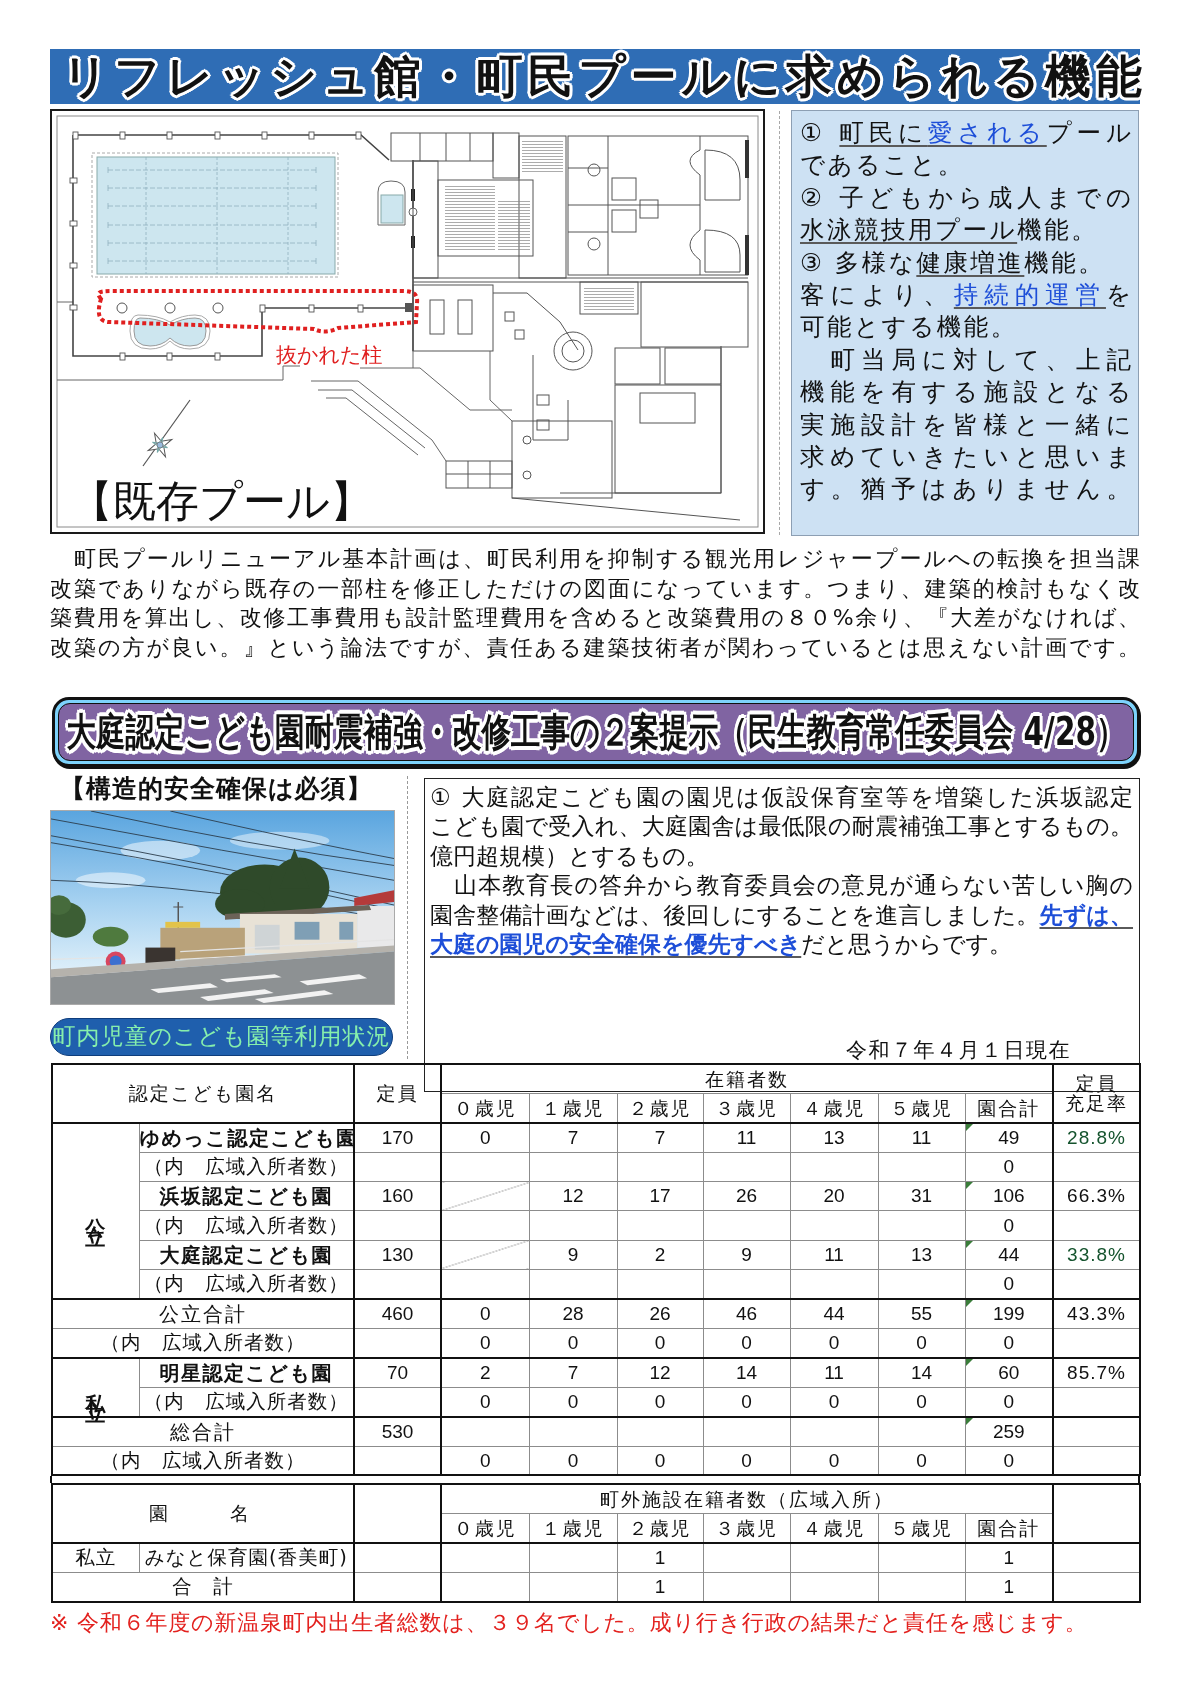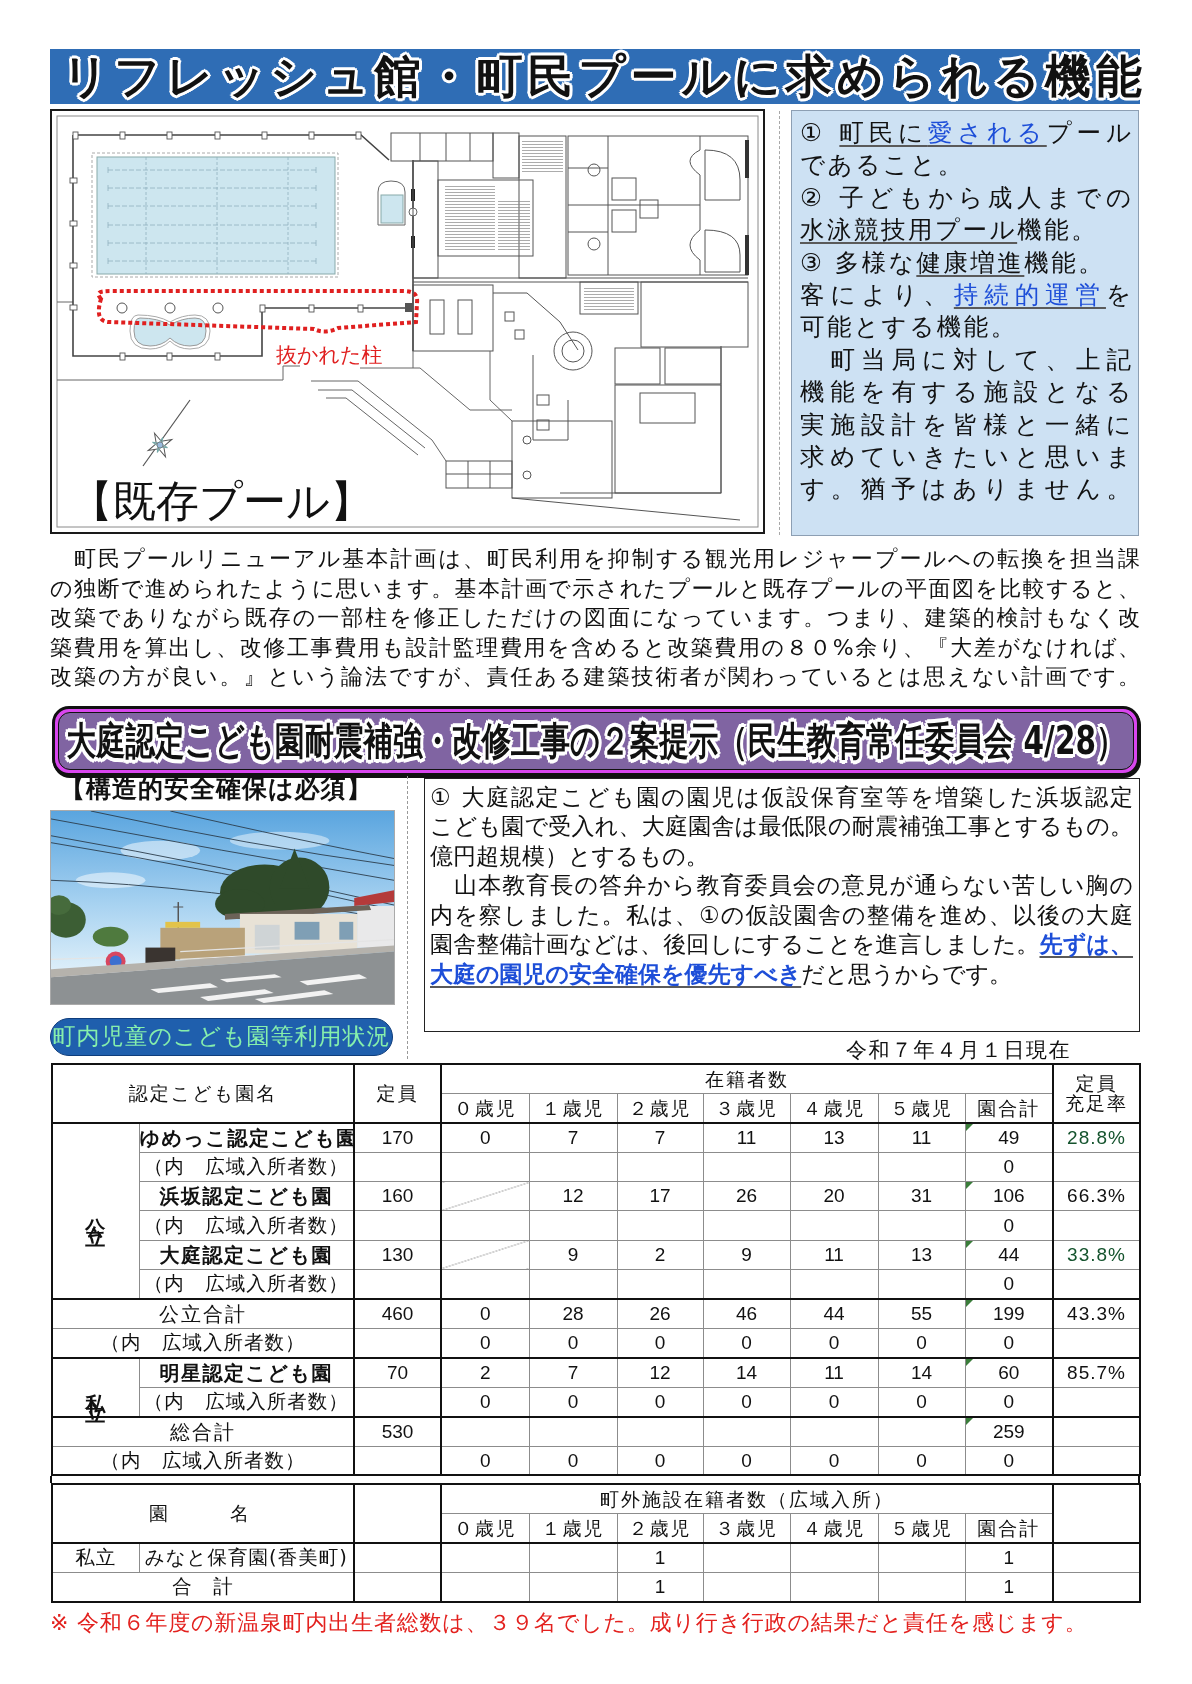--- a/index.html
+++ b/index.html
@@ -15,29 +15,29 @@
 .vdash1{left:779px;top:111px;height:424px;border-left:1px dashed #a8a8a8;}
 .func-box{left:791px;top:110px;width:348px;height:426px;background:#cde1f3;border:1px solid #8d9fb3;box-sizing:border-box;padding:6px 7px 0 8px;}
 .func-line{height:32.4px;line-height:32.4px;font-size:24.5px;white-space:nowrap;}
 .just{text-align:justify;text-align-last:justify;text-justify:inter-character;}
 .ls{letter-spacing:2.5px;}
 .red{color:#1d4ed8;}
 .b{font-weight:bold;}
 .ul{text-decoration:underline;text-decoration-color:#5a5a5a;text-decoration-thickness:1.5px;text-underline-offset:4px;}
 .comm{left:50px;top:544px;width:1090px;}
 .comm-line{height:29.5px;line-height:29.5px;font-size:22px;white-space:nowrap;}
-.pb-outer{left:52px;top:697px;width:1088px;height:70px;border:3px solid #111;border-radius:17px;background:#d946ef;box-sizing:border-box;box-shadow:1px 2px 0 #111;margin-top:9px;}
+.pb-outer{left:52px;top:697px;width:1088px;height:70px;border:3px solid #111;border-radius:17px;background:#7dd3fc;box-sizing:border-box;box-shadow:1px 2px 0 #111;}
 .pb-inner{position:absolute;left:3px;top:3px;right:3px;bottom:3px;border:1.5px solid #111;border-radius:12px;background:#8064a2;}
 .pb-text{position:absolute;left:0;right:0;top:0;bottom:0;display:flex;align-items:center;justify-content:center;}
 .pb-text span{display:inline-block;font-size:29.5px;line-height:30px;transform:scaleY(1.3);white-space:nowrap;font-weight:bold;color:#111;}
 .safety{left:60px;top:774px;font-size:25px;line-height:30px;font-weight:bold;letter-spacing:1px;white-space:nowrap;}
 .photo{left:50px;top:810px;width:345px;height:195px;border:1px solid #aaa;box-sizing:border-box;overflow:hidden;}
 .pill{left:50px;top:1018px;width:343px;height:38px;border-radius:19px;background:#1f5fad;border:1.5px solid #0e3d7c;box-sizing:border-box;color:#86efac;font-size:23px;line-height:35px;text-align:center;letter-spacing:1px;white-space:nowrap;}
 .vdash2{left:407px;top:776px;height:283px;border-left:1px dashed #999;}
-.prop{left:424px;top:778px;width:716px;height:254px;border:1.5px solid #222;box-sizing:border-box;padding:3.5px 6px 0 5px;}
+.prop{left:424px;top:778px;width:716px;height:314px;border:1.5px solid #222;box-sizing:border-box;padding:3.5px 6px 0 5px;}
 .prop-line{height:29.5px;line-height:29.5px;font-size:23px;white-space:nowrap;}
 .asof{left:846px;top:1038px;font-size:21px;line-height:24px;letter-spacing:1.5px;white-space:nowrap;}
 .tbl{position:absolute;left:51px;border-collapse:collapse;table-layout:fixed;width:1088px;border:2px solid #111;padding-left:28px;}
 .tbl th,.tbl td{border:1px solid #8c8c8c;padding:0;text-align:center;vertical-align:middle;font-weight:normal;font-size:19px;line-height:20px;white-space:nowrap;overflow:visible;}
 .tbl tr{height:29.4px;}
 .tbl .L{border-left:2px solid #111;}
 .tbl tr.TB>td{border-top:2px solid #111;}
 .tbl tr.TM>td{border-top:1.5px solid #222;}
 .tbl thead th{letter-spacing:2px;}
 .school{font-weight:bold !important;font-size:20px !important;letter-spacing:1.5px;}
@@ -237,21 +237,20 @@
     <div class="func-line ls"><span>可能とする機能。</span></div>
     <div class="func-line just"><span>　町当局に対して、上記</span></div>
     <div class="func-line just"><span>機能を有する施設となる</span></div>
     <div class="func-line just"><span>実施設計を皆様と一緒に</span></div>
     <div class="func-line just"><span>求めていきたいと思いま</span></div>
     <div class="func-line just"><span>す。猶予はありません。</span></div>
   </div>
 
   <div class="abs comm">
     <div class="comm-line just">　町民プールリニューアル基本計画は、町民利用を抑制する観光用レジャープールへの転換を担当課</div>
-    <div class="comm-line just">の独断で進められたように思います。基本計画で示されたプールと既存プールの平面図を比較すると、</div>
     <div class="comm-line just">改築でありながら既存の一部柱を修正しただけの図面になっています。つまり、建築的検討もなく改</div>
     <div class="comm-line just">築費用を算出し、改修工事費用も設計監理費用を含めると改築費用の８０%余り、『大差がなければ、</div>
     <div class="comm-line just">改築の方が良い。』という論法ですが、責任ある建築技術者が関わっているとは思えない計画です。</div>
   </div>
 
   <div class="abs pb-outer">
     <div class="pb-inner"></div>
     <div class="pb-text">
       <span class="wout">大庭認定こども園耐震補強・改修工事の２案提示（民生教育常任委員会 4/28）</span>
     </div>
@@ -321,21 +320,20 @@
   </div>
 
   <div class="abs pill">町内児童のこども園等利用状況</div>
   <div class="abs vdash2"></div>
 
   <div class="abs prop">
     <div class="prop-line just"><span>① 大庭認定こども園の園児は仮設保育室等を増築した浜坂認定</span></div>
     <div class="prop-line just"><span>こども園で受入れ、大庭園舎は最低限の耐震補強工事とするもの。</span></div>
     <div class="prop-line"><span>億円超規模）とするもの。</span></div>
     <div class="prop-line just"><span>　山本教育長の答弁から教育委員会の意見が通らない苦しい胸の</span></div>
-    <div class="prop-line just"><span>内を察しました。私は、①の仮設園舎の整備を進め、以後の大庭</span></div>
     <div class="prop-line just"><span>園舎整備計画などは、後回しにすることを進言しました。</span><span class="red b ul">先ずは、</span></div>
     <div class="prop-line"><span class="red b ul">大庭の園児の安全確保を優先すべき</span><span>だと思うからです。</span></div>
   </div>
 
   <div class="abs asof">令和７年４月１日現在</div>
 
   <table class="tbl" style="top:1063px">
     <colgroup>
       <col style="width:87px">
         <col style="width:215px">

